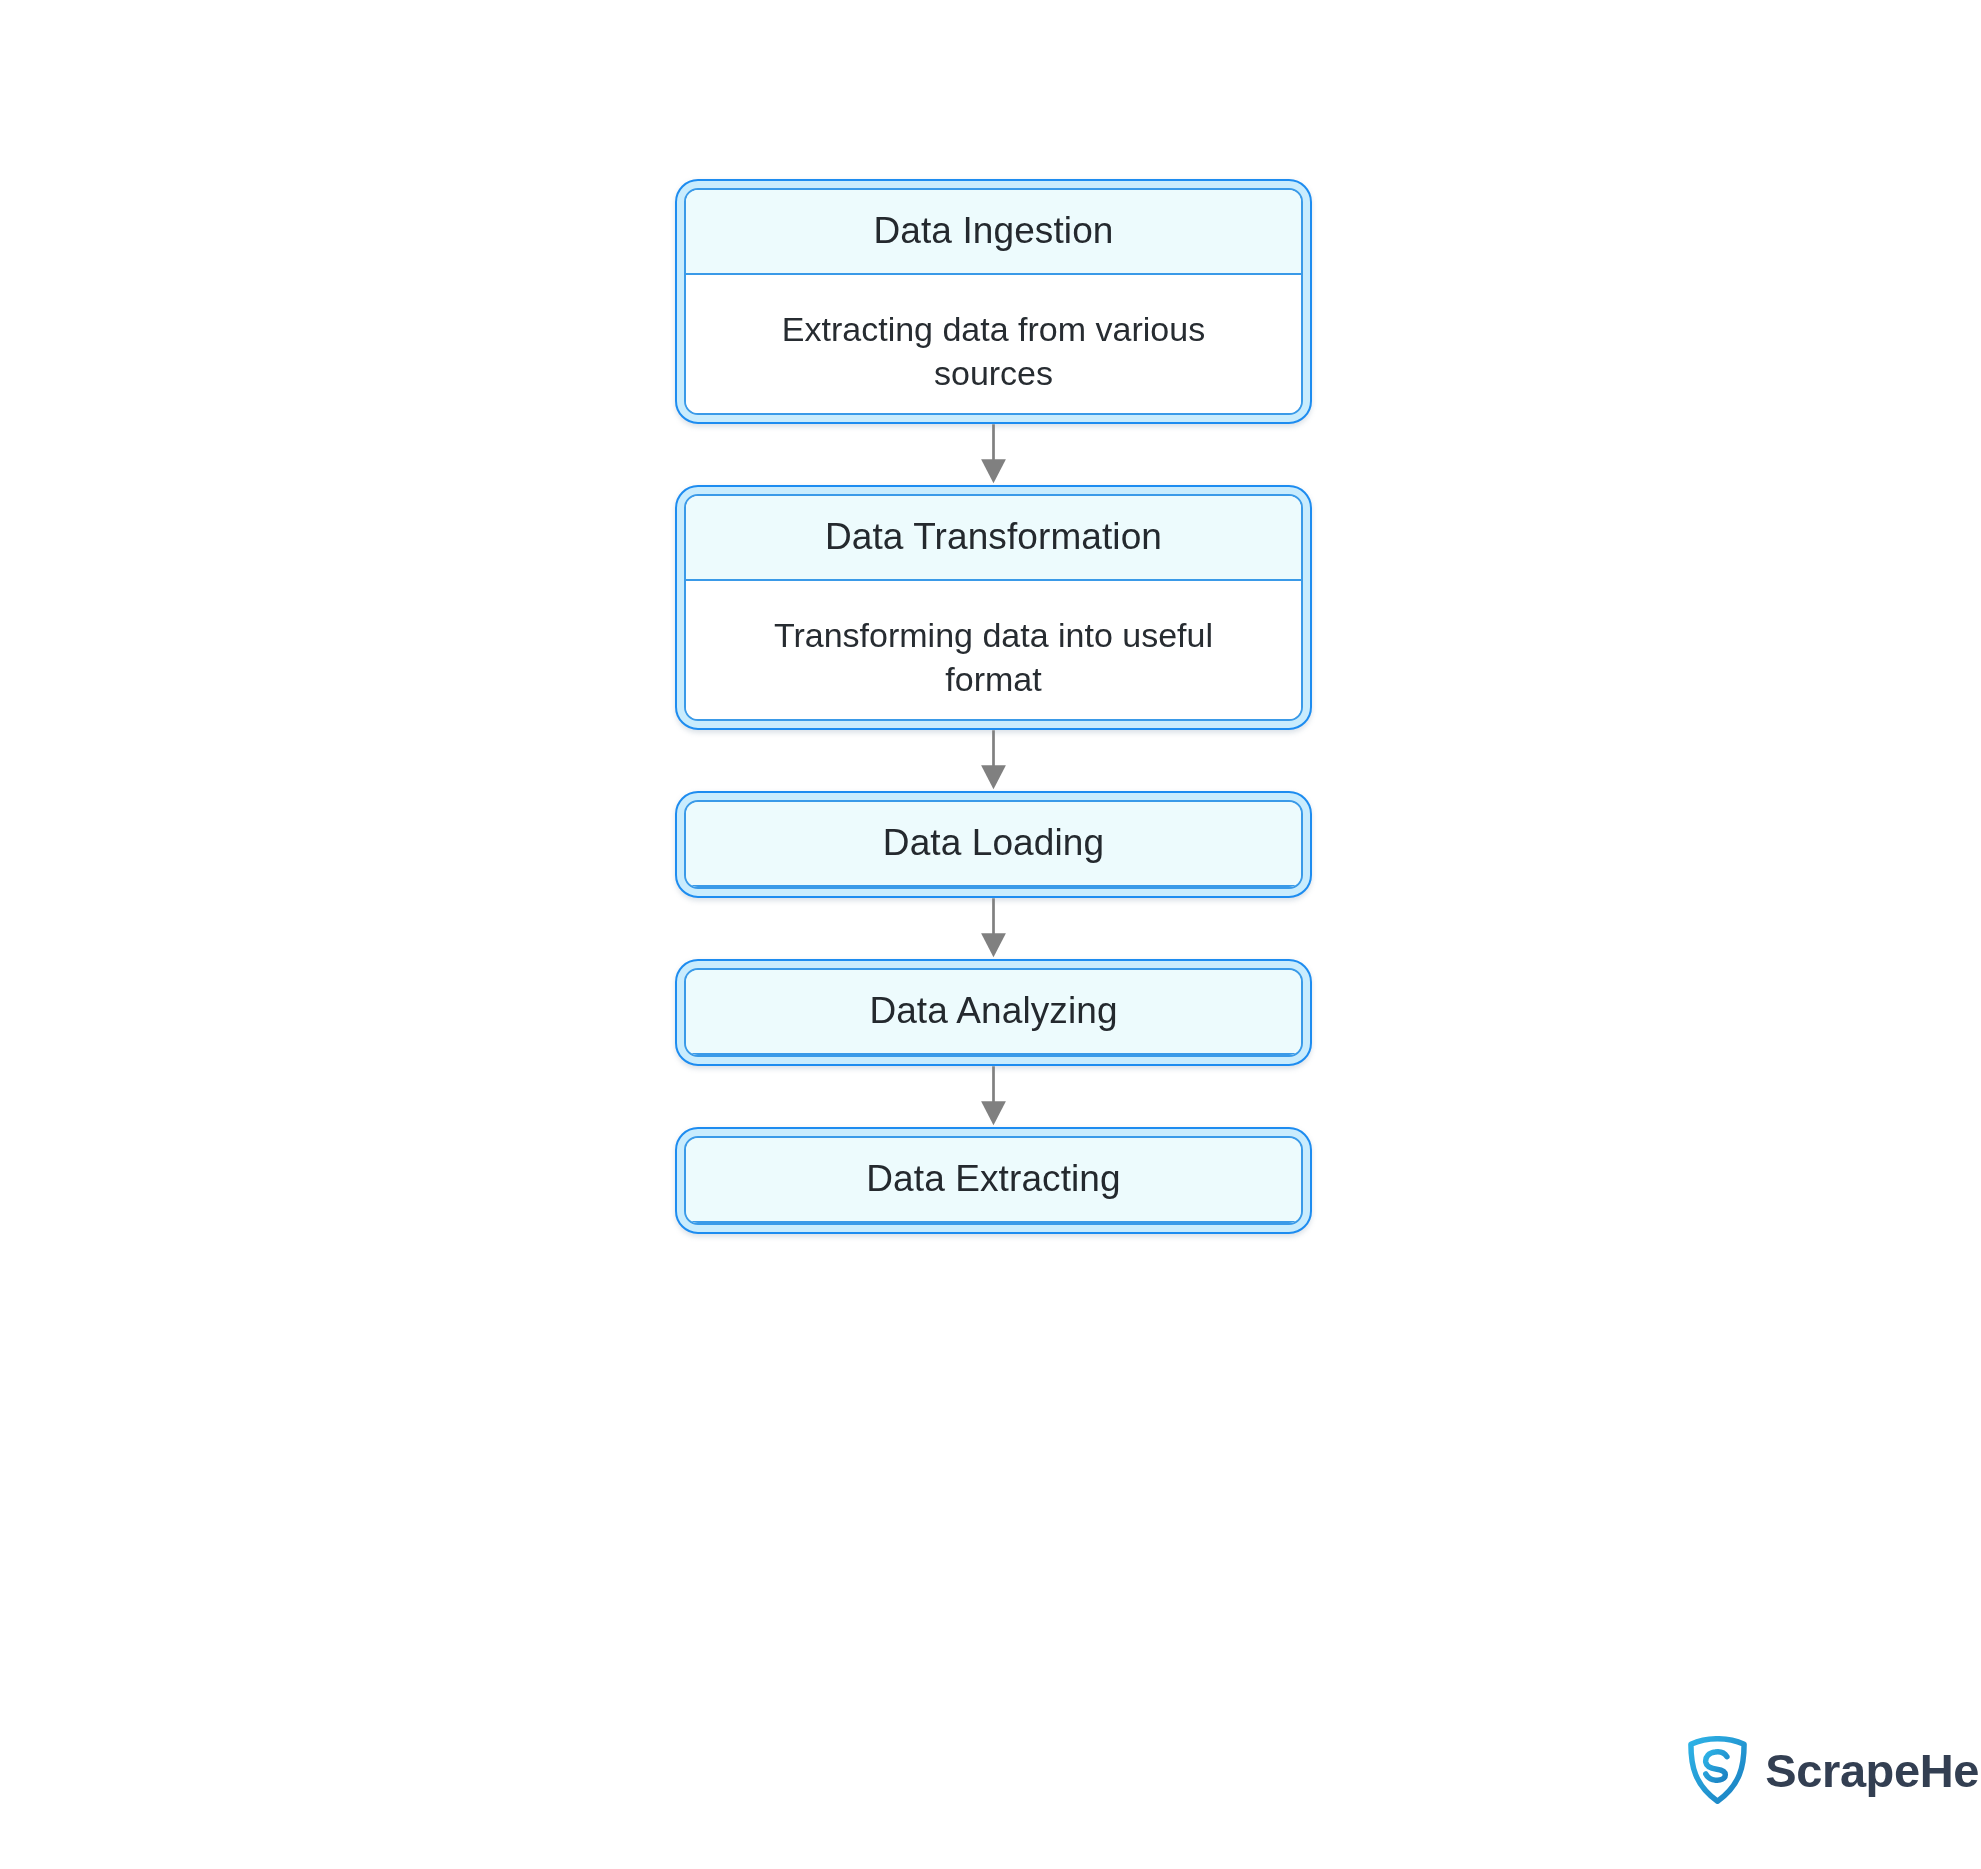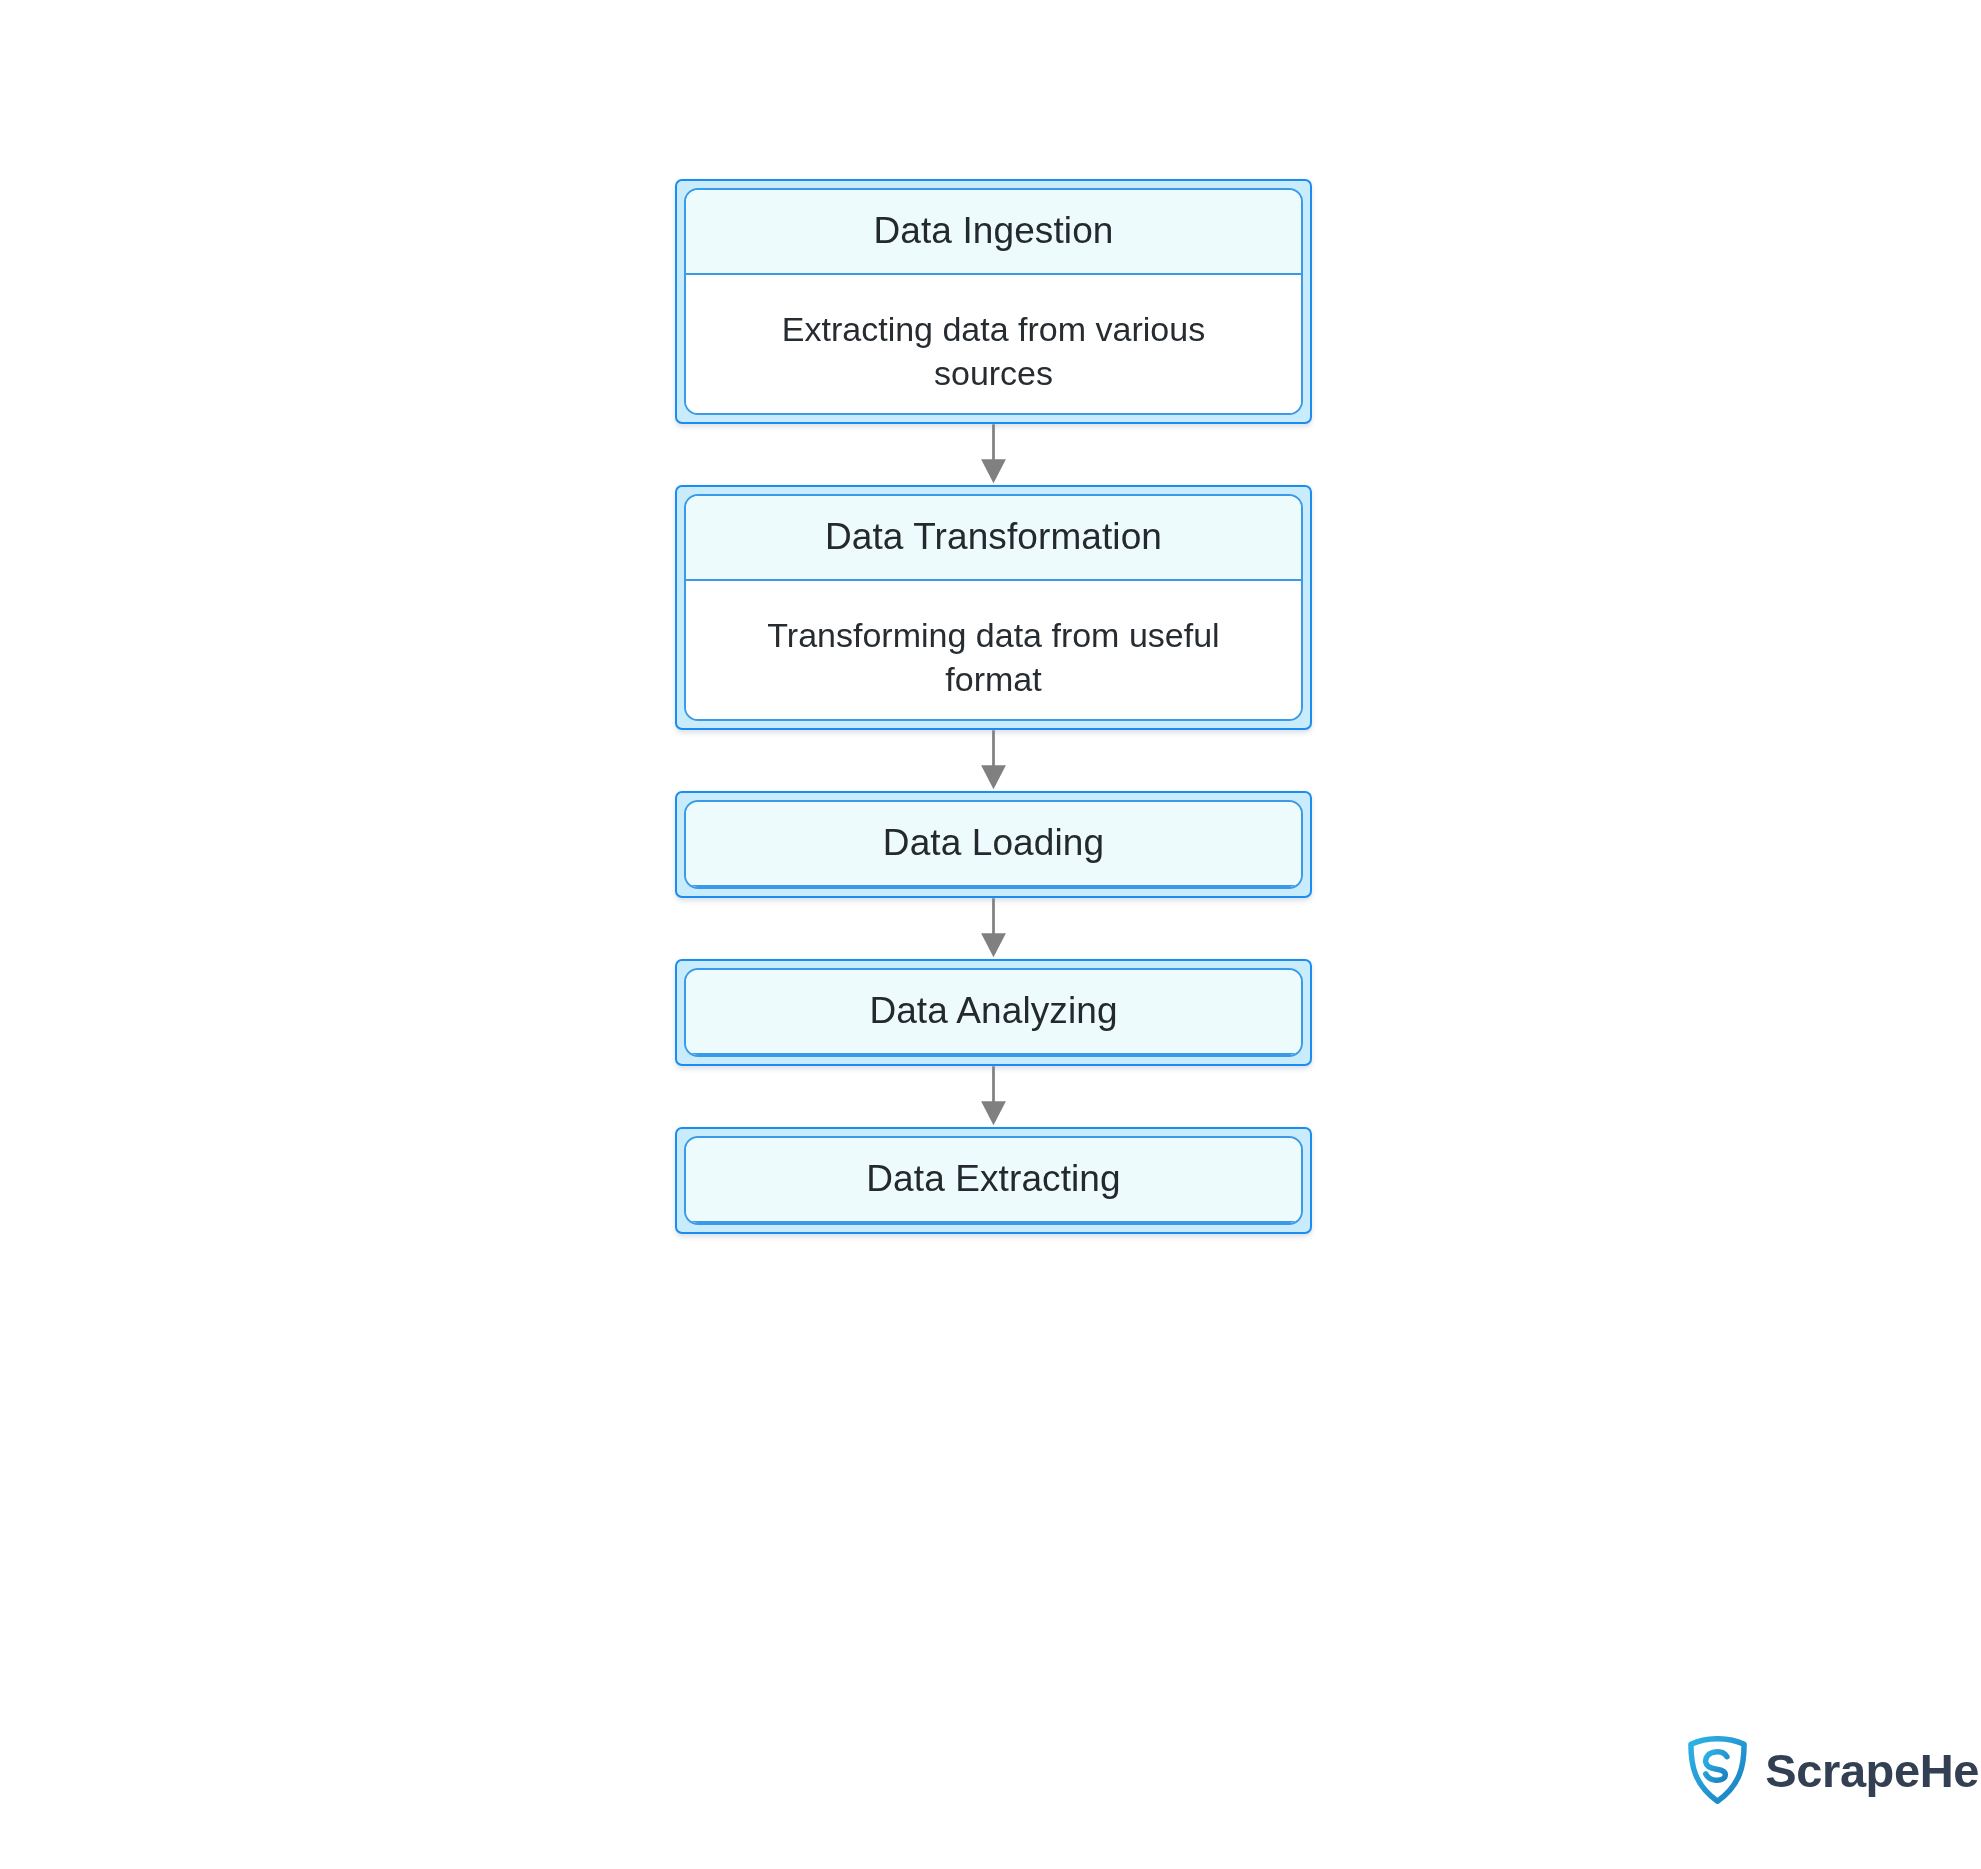--- a/index.html
+++ b/index.html
@@ -33,21 +33,21 @@
     flex-direction: column;
     align-items: center;
   }
 
   
   .node {
     width: 637px;
     box-sizing: border-box;
     background: #c9ecfd;
     border: 2.4px solid #1d8cf0;
-    border-radius: 7px;
+    border-radius: 23px;
     padding: 7px;
     box-shadow: 0 2.4px 5.5px rgba(140,160,180,0.30);
   }
 
   .node-inner {
     background: #ffffff;
     border: 2.4px solid #3a9ae8;
     border-radius: 14px;
     overflow: hidden;
   }
@@ -139,21 +139,21 @@
       <line x1="20" y1="0" x2="20" y2="48" stroke="#808080" stroke-width="3.5"></line>
       <polygon points="4,45 36,45 20,76" fill="#808080"></polygon>
     </svg>
 
     <div class="node">
       <div class="node-inner">
         <div class="node-header">
           <div class="node-title">Data Transformation</div>
         </div>
         <div class="node-body">
-          <div class="node-desc">Transforming data from useful format</div>
+          <div class="node-desc">Transforming data into useful format</div>
         </div>
       </div>
     </div>
 
     <svg class="connector" viewBox="0 0 40 78">
       <line x1="20" y1="0" x2="20" y2="48" stroke="#808080" stroke-width="3.5"></line>
       <polygon points="4,45 36,45 20,76" fill="#808080"></polygon>
     </svg>
 
     <div class="node">

